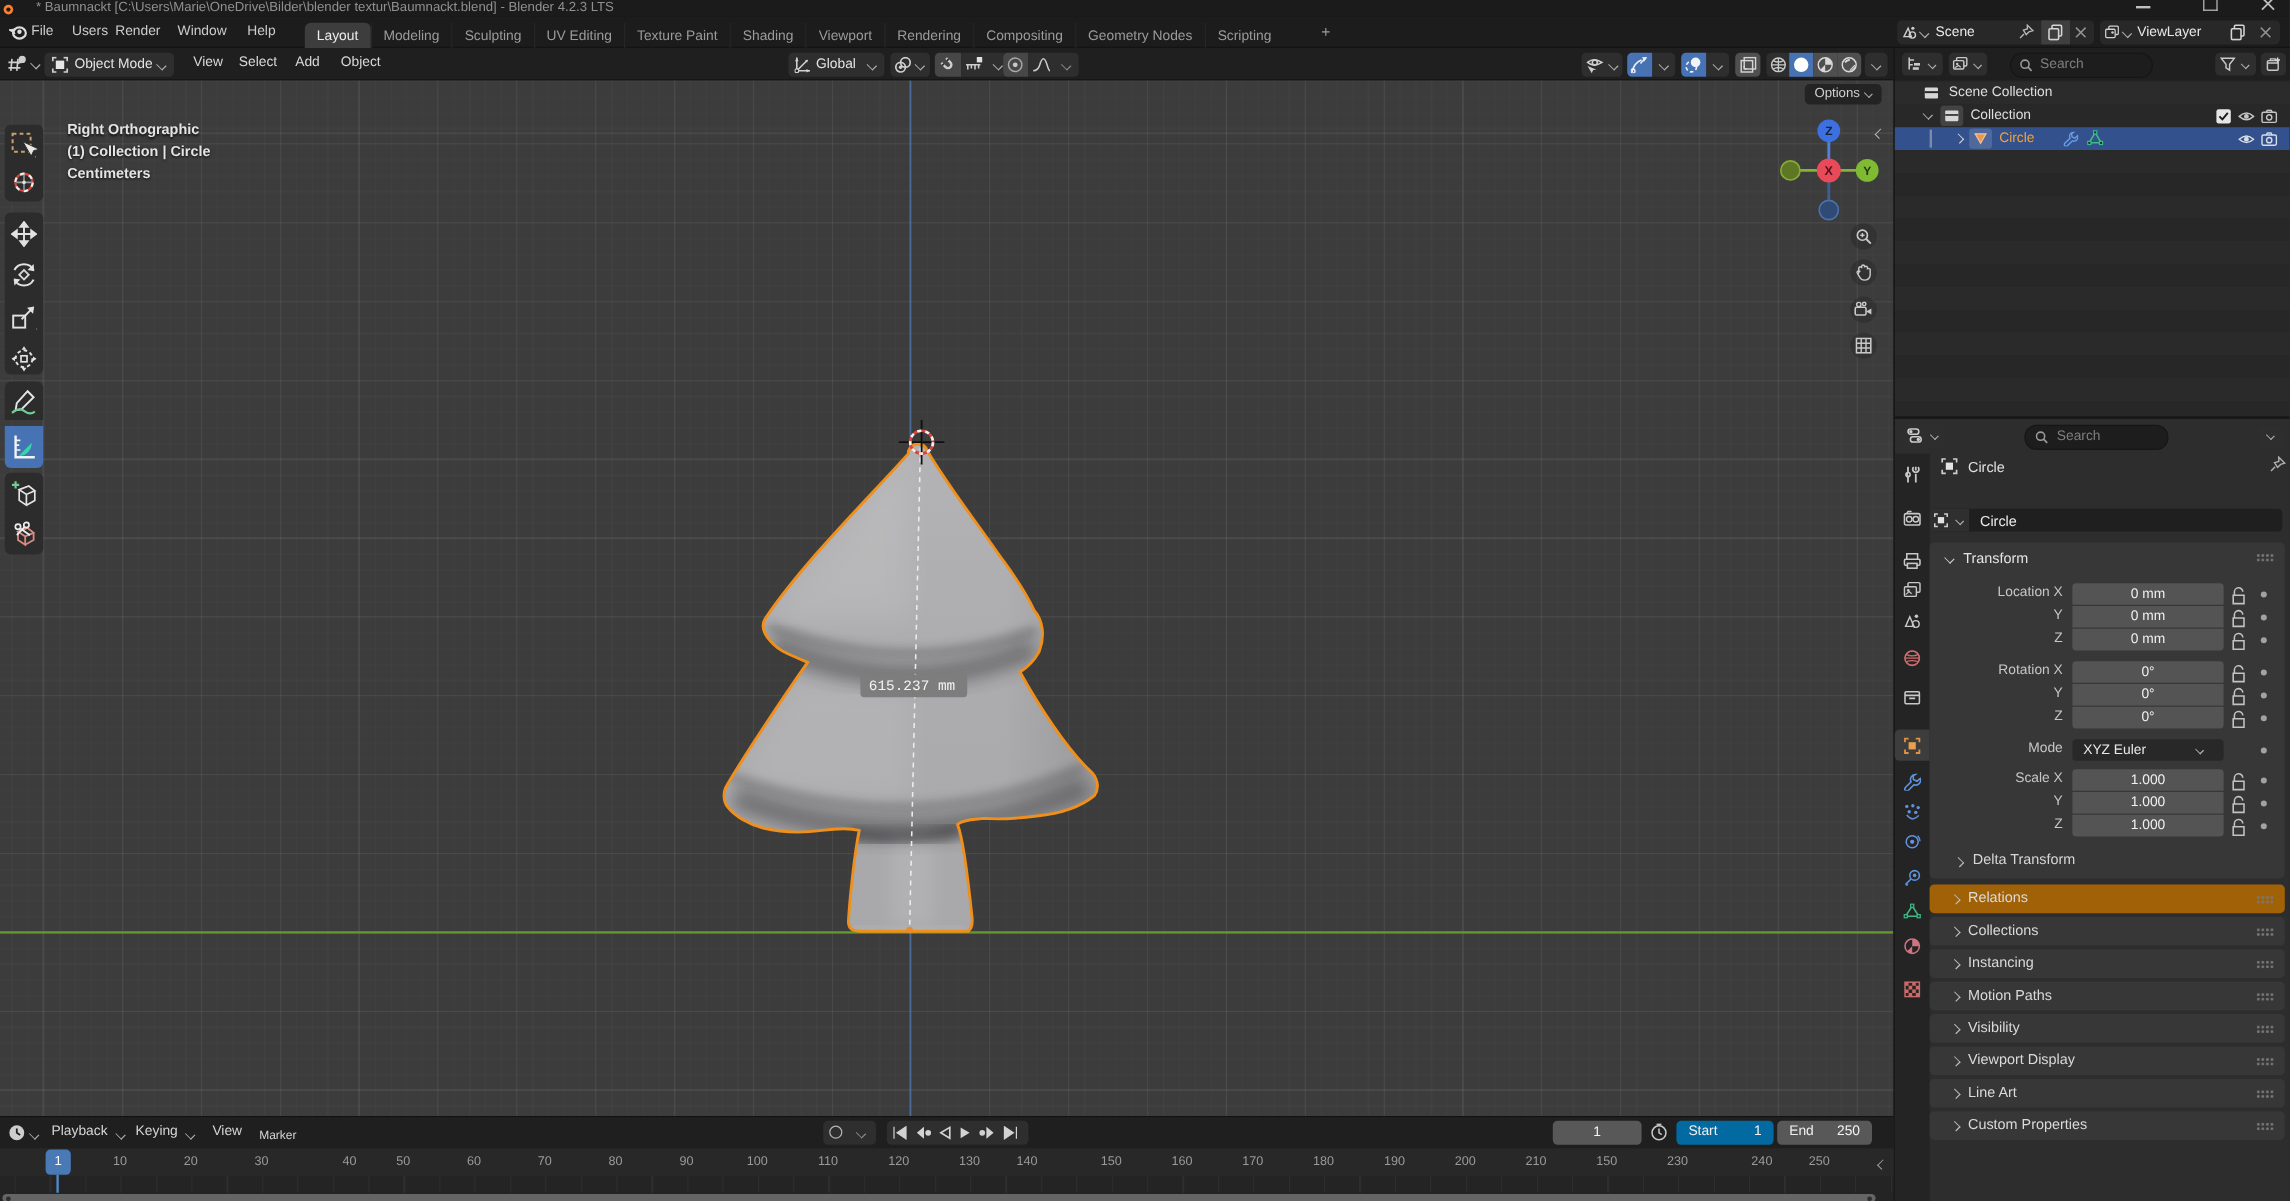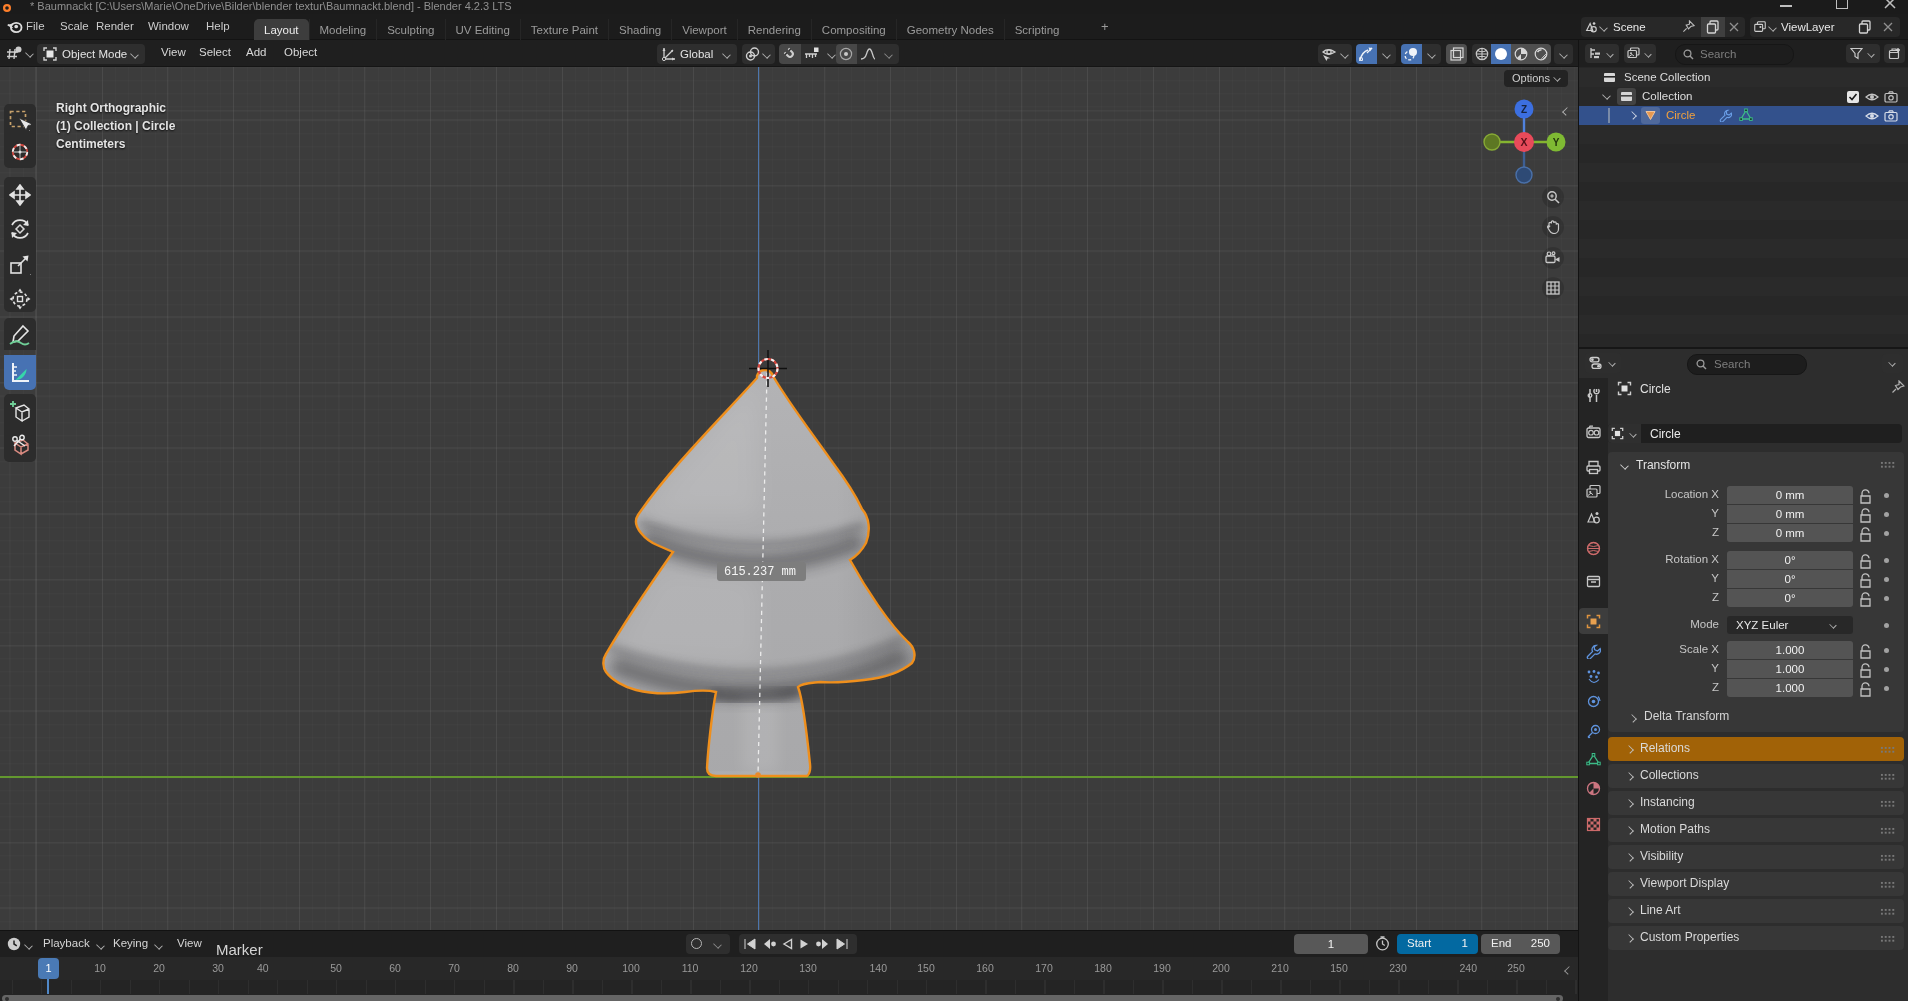--- a/index.html
+++ b/index.html
@@ -30,21 +30,21 @@
     </svg>
 </div>
 <div class="abs" style="left:0;top:14px;width:1908px;height:26px;background:#1c1c1c;border-bottom:1px solid #131313;box-sizing:border-box;">
  <svg class="abs" style="left:7px;top:6px;" width="17" height="15" viewBox="0 0 24 20">
   <ellipse cx="13" cy="10" rx="7.5" ry="6.5" fill="none" stroke="#dcdcdc" stroke-width="2.6"></ellipse>
   <circle cx="13" cy="8.6" r="2.6" fill="#dcdcdc"></circle>
   <path d="M1 6 L10 4 L6.5 9 Z" fill="#dcdcdc"></path>
   <path d="M1 6 Q6 8 7.5 11" stroke="#dcdcdc" stroke-width="2.4" fill="none"></path>
  </svg>
  <div class="txt" style="left:26px;top:6px;font-size:11.5px;color:#cccccc;">File</div>
- <div class="txt" style="left:60px;top:6px;font-size:11.5px;color:#cccccc;">Scale</div>
+ <div class="txt" style="left:60px;top:6px;font-size:11.5px;color:#cccccc;">Users</div>
  <div class="txt" style="left:96px;top:6px;font-size:11.5px;color:#cccccc;">Render</div>
  <div class="txt" style="left:148px;top:6px;font-size:11.5px;color:#cccccc;">Window</div>
  <div class="txt" style="left:206px;top:6px;font-size:11.5px;color:#cccccc;">Help</div>
  <div class="abs" style="left:254px;top:5px;height:21px;display:flex;font-size:11.5px;color:#9b9b9b;">
   <div style="padding:4.5px 10px 0;background:#3d3d3d;border-radius:5px 5px 0 0;color:#ededed;">Layout</div>
   <div style="padding:4.5px 10px 0;border-left:1px solid #262626;">Modeling</div>
   <div style="padding:4.5px 10px 0;border-left:1px solid #262626;">Sculpting</div>
   <div style="padding:4.5px 10px 0;border-left:1px solid #262626;">UV Editing</div>
   <div style="padding:4.5px 10px 0;border-left:1px solid #262626;">Texture Paint</div>
   <div style="padding:4.5px 10px 0;border-left:1px solid #262626;">Shading</div>
@@ -696,21 +696,21 @@
  <svg class="abs" style="left:6px;top:5px" width="16" height="16" viewBox="0 0 16 16">
       <circle cx="8" cy="8" r="6.2" fill="#cdcdcd"></circle>
       <path d="M8 4.5 V8 L10.8 9.8" stroke="#1f1f1f" stroke-width="1.5" fill="none"></path>
     </svg>
  <div class="cv" style="left:25px;top:11px;"></div>
  <div class="txt" style="left:43px;top:6px;font-size:11.5px;color:#d5d5d5;">Playback</div>
     <div class="cv" style="left:97px;top:11px;"></div>
  <div class="txt" style="left:113px;top:6px;font-size:11.5px;color:#d5d5d5;">Keying</div>
     <div class="cv" style="left:155px;top:11px;"></div>
  <div class="txt" style="left:177px;top:6px;font-size:11.5px;color:#d5d5d5;">View</div>
- <div class="txt" style="left:216px;top:10px;font-size:15px;color:#d5d5d5;">Marker</div>
+ <div class="txt" style="left:216px;top:10px;font-size:10px;color:#d5d5d5;">Marker</div>
  <div class="abs" style="left:686px;top:3px;width:44px;height:20px;background:#2e2e2e;border-radius:4px;">
   <div class="abs" style="left:5px;top:4px;width:11px;height:11px;border-radius:6px;border:1.6px solid #b5b5b5;box-sizing:border-box;"></div>
   <div class="cv" style="left:28px;top:7px;border-color:#8a8a8a;"></div>
  </div>
  <div class="abs" style="left:739px;top:3px;width:118px;height:20px;background:#2e2e2e;border-radius:4px;">
   <svg class="abs" style="left:4px;top:4px" width="13" height="12" viewBox="0 0 13 12">
         <path d="M2 1 V11 M12 1 L4.5 6 L12 11 Z" fill="#d2d2d2" stroke="#d2d2d2" stroke-width="1"></path>
       </svg>
   <svg class="abs" style="left:23px;top:4px" width="14" height="12" viewBox="0 0 14 12">
         <path d="M8 1 L2 6 L8 11 Z" fill="#d2d2d2"></path>
@@ -740,31 +740,31 @@
   <div class="txt" style="right:10px;top:3px;font-size:11.5px;color:#f4f4f4;">1</div>
  </div>
  <div class="abs" style="left:1481px;top:3px;width:79px;height:20px;background:#585858;border-radius:4px;">
   <div class="txt" style="left:10px;top:3px;font-size:11.5px;color:#efefef;">End</div>
   <div class="txt" style="right:10px;top:3px;font-size:11.5px;color:#f4f4f4;">250</div>
  </div>
  <div class="abs" style="left:0;top:26px;width:1578px;height:23px;background:#282828;"></div>
   <div class="txt" style="left:80px;top:31px;width:40px;text-align:center;font-size:10.5px;color:#9a9a9a;">10</div>
  <div class="txt" style="left:139px;top:31px;width:40px;text-align:center;font-size:10.5px;color:#9a9a9a;">20</div>
  <div class="txt" style="left:198px;top:31px;width:40px;text-align:center;font-size:10.5px;color:#9a9a9a;">30</div>
- <div class="txt" style="left:257px;top:31px;width:40px;text-align:left;font-size:10.5px;color:#9a9a9a;">40</div>
+ <div class="txt" style="left:257px;top:31px;width:40px;text-align:right;font-size:10.5px;color:#9a9a9a;">40</div>
  <div class="txt" style="left:316px;top:31px;width:40px;text-align:center;font-size:10.5px;color:#9a9a9a;">50</div>
  <div class="txt" style="left:375px;top:31px;width:40px;text-align:center;font-size:10.5px;color:#9a9a9a;">60</div>
  <div class="txt" style="left:434px;top:31px;width:40px;text-align:center;font-size:10.5px;color:#9a9a9a;">70</div>
  <div class="txt" style="left:493px;top:31px;width:40px;text-align:center;font-size:10.5px;color:#9a9a9a;">80</div>
  <div class="txt" style="left:552px;top:31px;width:40px;text-align:center;font-size:10.5px;color:#9a9a9a;">90</div>
  <div class="txt" style="left:611px;top:31px;width:40px;text-align:center;font-size:10.5px;color:#9a9a9a;">100</div>
  <div class="txt" style="left:670px;top:31px;width:40px;text-align:center;font-size:10.5px;color:#9a9a9a;">110</div>
  <div class="txt" style="left:729px;top:31px;width:40px;text-align:center;font-size:10.5px;color:#9a9a9a;">120</div>
  <div class="txt" style="left:788px;top:31px;width:40px;text-align:center;font-size:10.5px;color:#9a9a9a;">130</div>
- <div class="txt" style="left:847px;top:31px;width:40px;text-align:right;font-size:10.5px;color:#9a9a9a;">140</div>
+ <div class="txt" style="left:847px;top:31px;width:40px;text-align:left;font-size:10.5px;color:#9a9a9a;">140</div>
  <div class="txt" style="left:906px;top:31px;width:40px;text-align:center;font-size:10.5px;color:#9a9a9a;">150</div>
  <div class="txt" style="left:965px;top:31px;width:40px;text-align:center;font-size:10.5px;color:#9a9a9a;">160</div>
  <div class="txt" style="left:1024px;top:31px;width:40px;text-align:center;font-size:10.5px;color:#9a9a9a;">170</div>
  <div class="txt" style="left:1083px;top:31px;width:40px;text-align:center;font-size:10.5px;color:#9a9a9a;">180</div>
  <div class="txt" style="left:1142px;top:31px;width:40px;text-align:center;font-size:10.5px;color:#9a9a9a;">190</div>
  <div class="txt" style="left:1201px;top:31px;width:40px;text-align:center;font-size:10.5px;color:#9a9a9a;">200</div>
  <div class="txt" style="left:1260px;top:31px;width:40px;text-align:center;font-size:10.5px;color:#9a9a9a;">210</div>
  <div class="txt" style="left:1319px;top:31px;width:40px;text-align:center;font-size:10.5px;color:#9a9a9a;">150</div>
  <div class="txt" style="left:1378px;top:31px;width:40px;text-align:center;font-size:10.5px;color:#9a9a9a;">230</div>
  <div class="txt" style="left:1437px;top:31px;width:40px;text-align:right;font-size:10.5px;color:#9a9a9a;">240</div>

